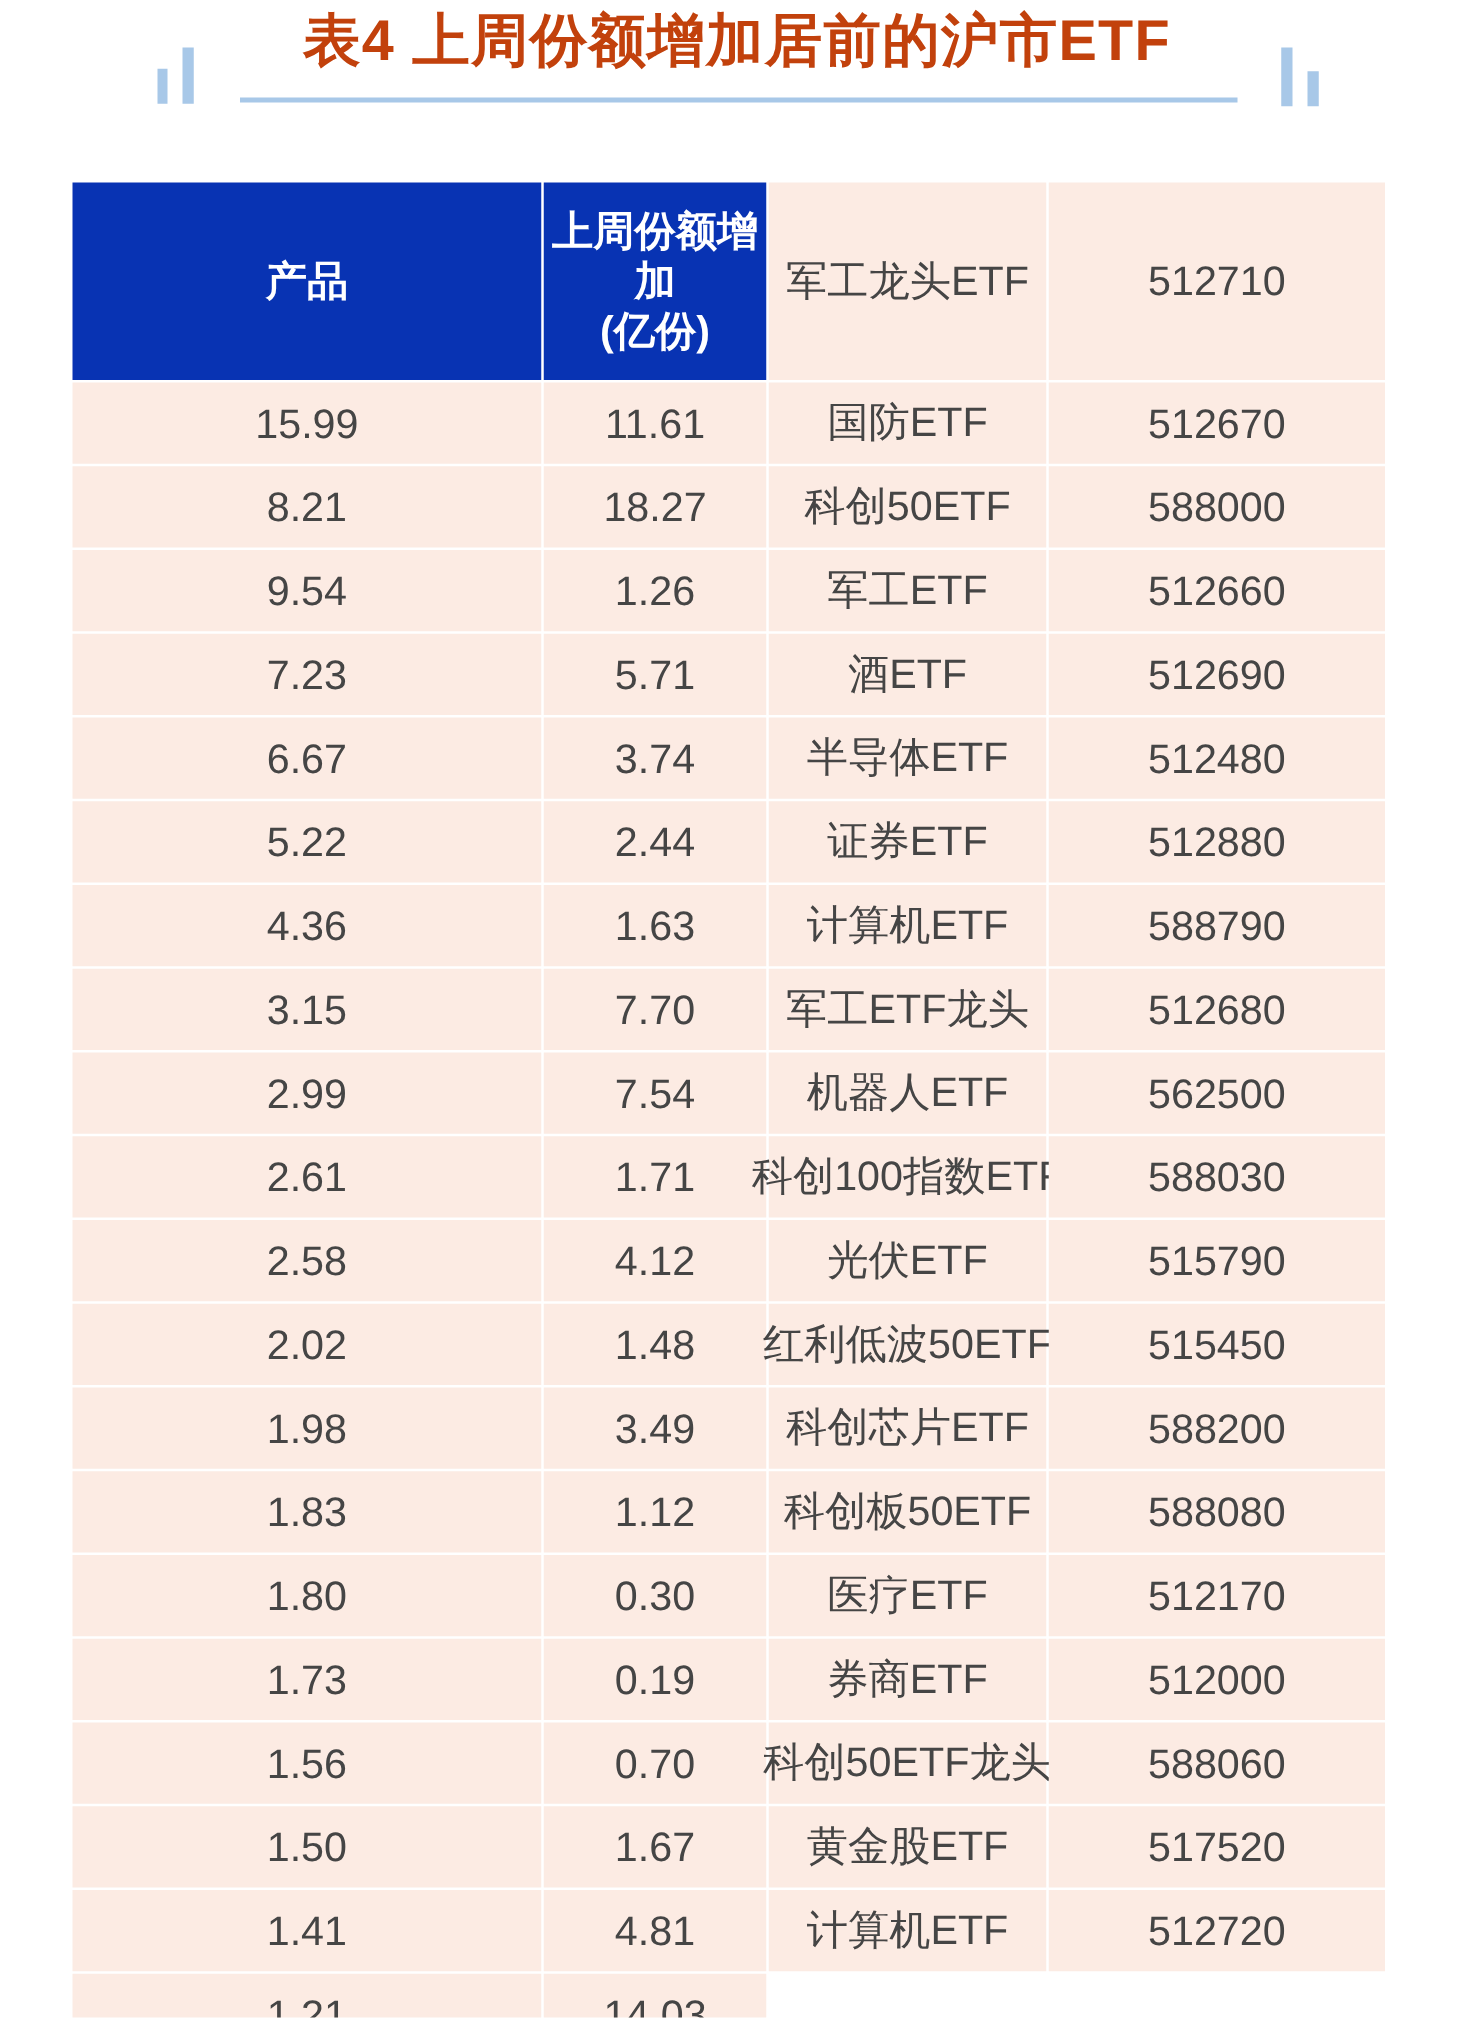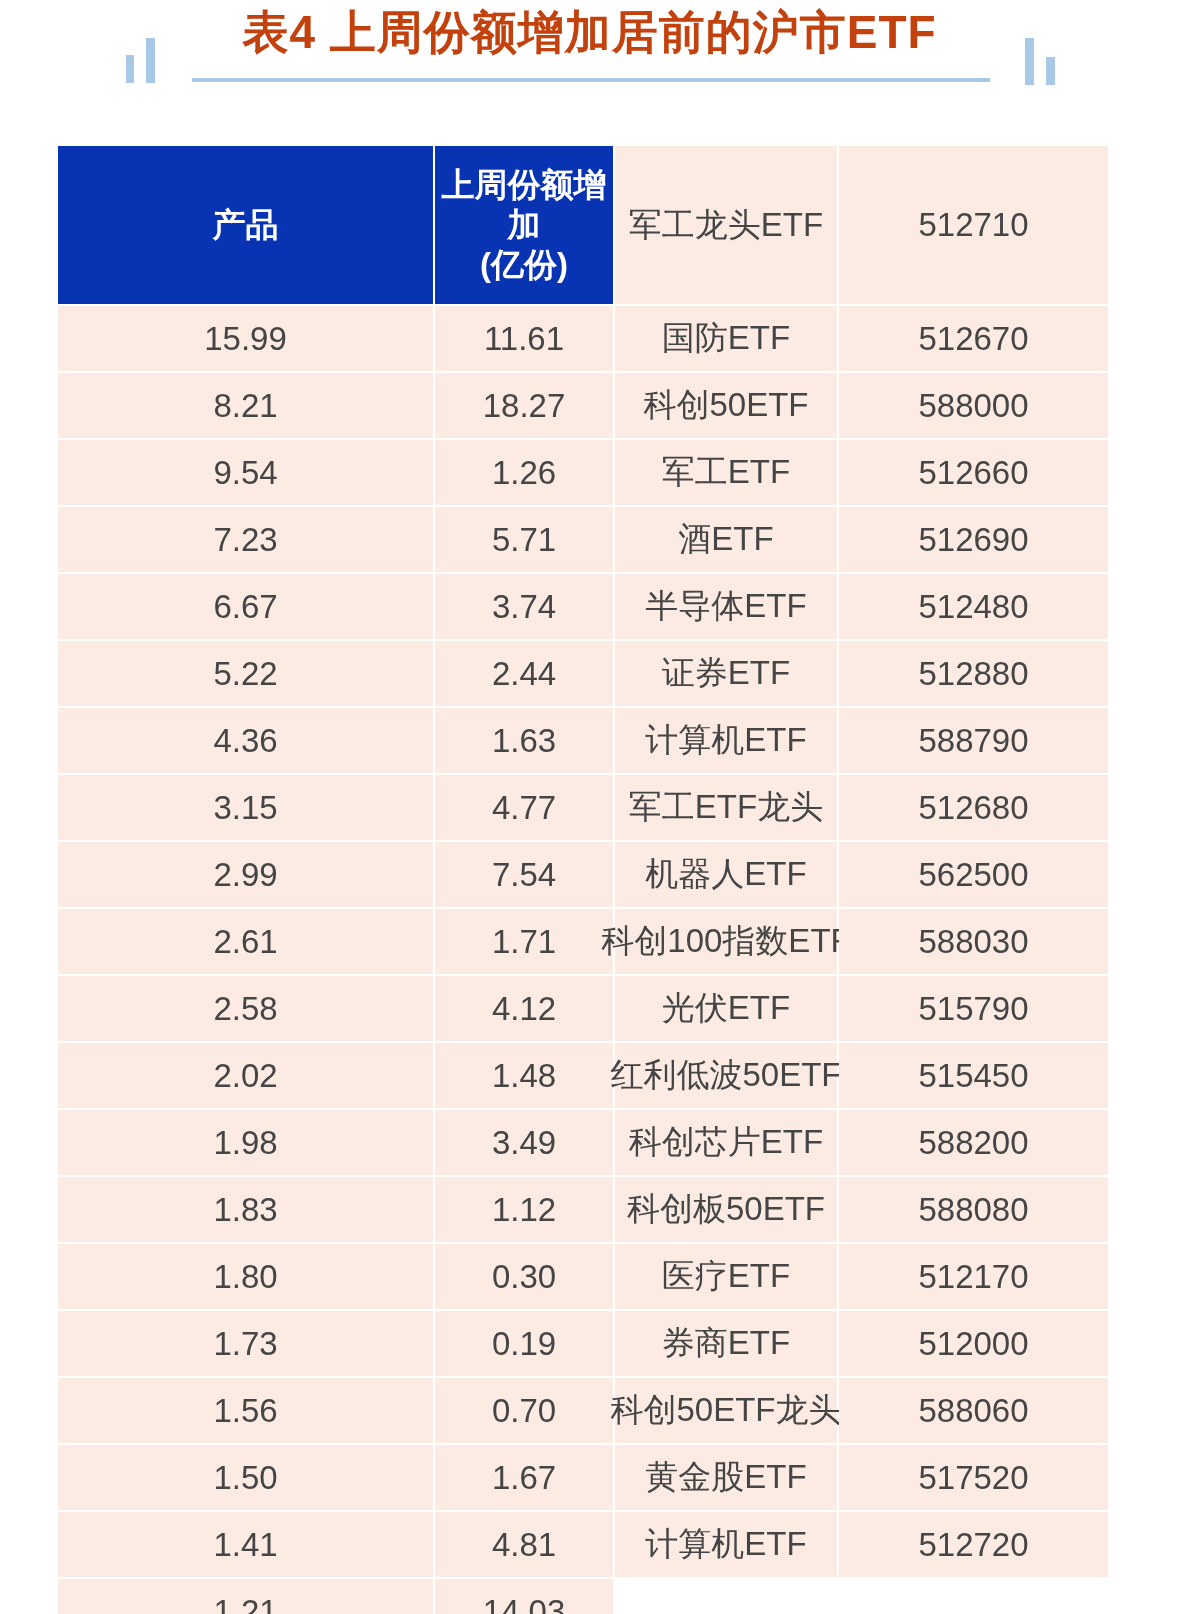--- a/index.html
+++ b/index.html
@@ -59,21 +59,21 @@
     <span>上周份额增加</span>
     <span>(亿份)</span>
   </div>
 <div class="tr"><div class="td">军工龙头ETF</div><div class="td">512710</div><div class="td">15.99</div><div class="td">11.61</div></div>
     <div class="tr"><div class="td">国防ETF</div><div class="td">512670</div><div class="td">8.21</div><div class="td">18.27</div></div>
     <div class="tr"><div class="td">科创50ETF</div><div class="td">588000</div><div class="td">9.54</div><div class="td">1.26</div></div>
     <div class="tr"><div class="td">军工ETF</div><div class="td">512660</div><div class="td">7.23</div><div class="td">5.71</div></div>
     <div class="tr"><div class="td">酒ETF</div><div class="td">512690</div><div class="td">6.67</div><div class="td">3.74</div></div>
     <div class="tr"><div class="td">半导体ETF</div><div class="td">512480</div><div class="td">5.22</div><div class="td">2.44</div></div>
     <div class="tr"><div class="td">证券ETF</div><div class="td">512880</div><div class="td">4.36</div><div class="td">1.63</div></div>
-    <div class="tr"><div class="td">计算机ETF</div><div class="td">588790</div><div class="td">3.15</div><div class="td">4.77</div></div>
+    <div class="tr"><div class="td">计算机ETF</div><div class="td">588790</div><div class="td">3.15</div><div class="td">7.70</div></div>
     <div class="tr"><div class="td">军工ETF龙头</div><div class="td">512680</div><div class="td">2.99</div><div class="td">7.54</div></div>
     <div class="tr"><div class="td">机器人ETF</div><div class="td">562500</div><div class="td">2.61</div><div class="td">1.71</div></div>
     <div class="tr"><div class="td">科创100指数ETF</div><div class="td">588030</div><div class="td">2.58</div><div class="td">4.12</div></div>
     <div class="tr"><div class="td">光伏ETF</div><div class="td">515790</div><div class="td">2.02</div><div class="td">1.48</div></div>
     <div class="tr"><div class="td">红利低波50ETF</div><div class="td">515450</div><div class="td">1.98</div><div class="td">3.49</div></div>
     <div class="tr"><div class="td">科创芯片ETF</div><div class="td">588200</div><div class="td">1.83</div><div class="td">1.12</div></div>
     <div class="tr"><div class="td">科创板50ETF</div><div class="td">588080</div><div class="td">1.80</div><div class="td">0.30</div></div>
     <div class="tr"><div class="td">医疗ETF</div><div class="td">512170</div><div class="td">1.73</div><div class="td">0.19</div></div>
     <div class="tr"><div class="td">券商ETF</div><div class="td">512000</div><div class="td">1.56</div><div class="td">0.70</div></div>
     <div class="tr"><div class="td">科创50ETF龙头</div><div class="td">588060</div><div class="td">1.50</div><div class="td">1.67</div></div>

